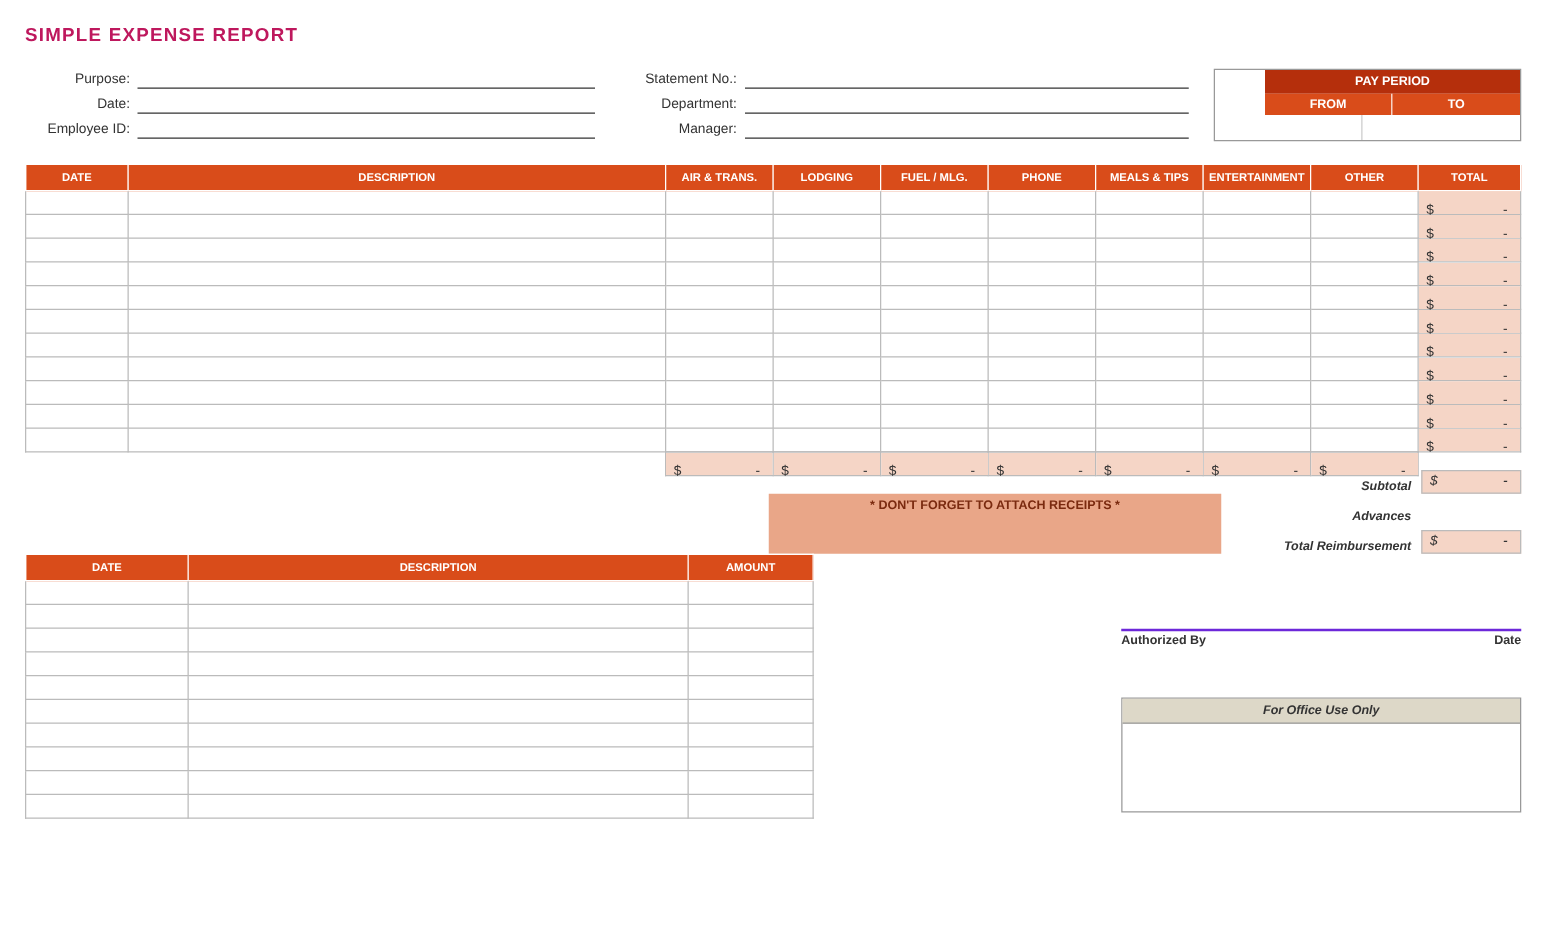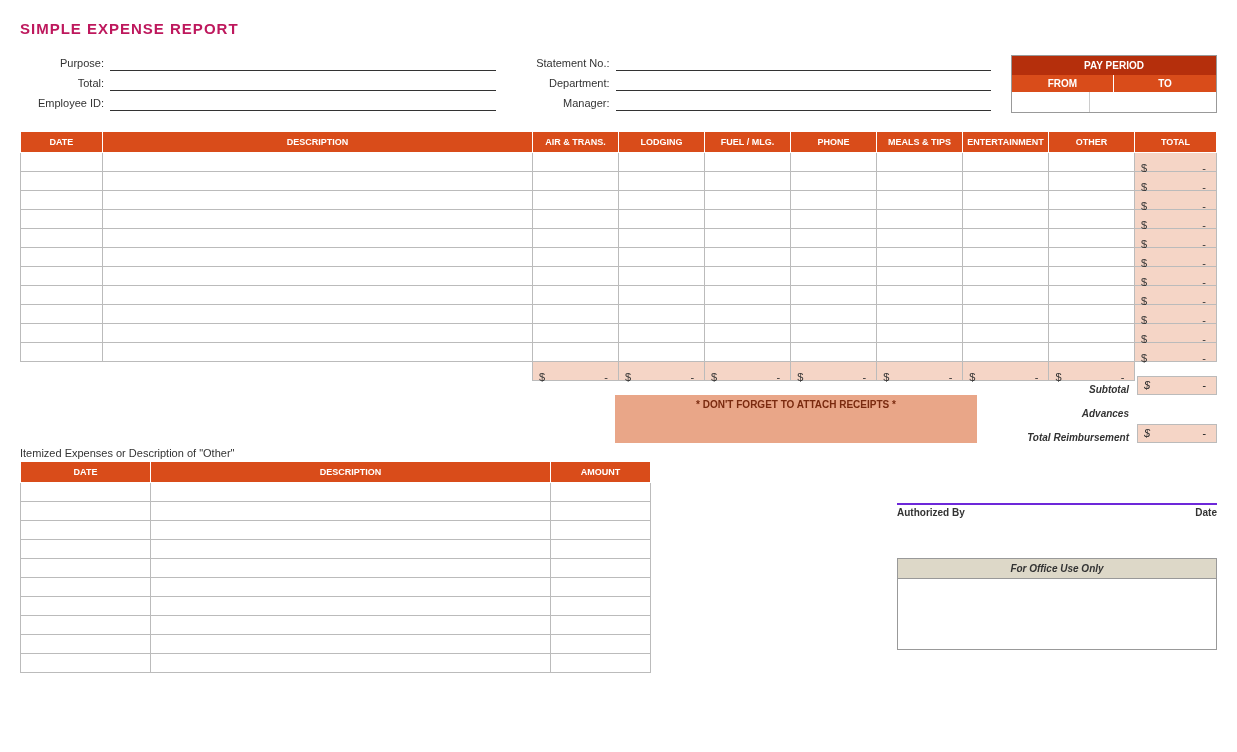--- a/index.html
+++ b/index.html
@@ -7,21 +7,21 @@
 .title { font-size: 15px; font-weight: bold; color: #be185d; letter-spacing: 1px; margin-bottom: 18px; }
 .header-section { display: flex; gap: 20px; margin-bottom: 18px; }
 .header-left, .header-mid { display: flex; flex-direction: column; gap: 4px; }
 .header-left { width: 500px; }
 .header-mid { width: 500px; }
 .field-row { display: flex; align-items: center; }
 .field-label { text-align: right; padding-right: 6px; font-size: 11px; white-space: nowrap; }
 .header-left .field-label { width: 90px; }
 .header-mid .field-label { width: 100px; }
 .field-line { flex: 1; border-bottom: 1px solid #333; height: 16px; }
-.pay-period { margin-left: auto; border: 1px solid #999; }
+.pay-period { margin-left: auto; border: 1px solid #999; padding-left: 40px; }
 .pay-period-header { background: #b52f0c; color: #fff; text-align: center; font-weight: bold; font-size: 10px; padding: 4px 0; }
 .pay-period-row { display: flex; }
 .pay-period-sub { background: #d94c1a; color: #fff; text-align: center; font-weight: bold; font-size: 10px; padding: 3px 0; width: 102px; border-right: 1px solid #fff; }
 .pay-period-sub:last-child { border-right: none; }
 .pay-period-cell { width: 78px; height: 20px; border-right: 1px solid #ccc; }
 .pay-period-cell:last-child { border-right: none; }
 
 .main-table { width: 100%; border-collapse: collapse; }
 .main-table th { background: #d94c1a; color: #fff; font-size: 9px; font-weight: bold; padding: 5px 2px; border: 1px solid #fff; text-align: center; }
 .main-table td { border: 1px solid #bbb; height: 19px; padding: 0 4px; }
@@ -65,21 +65,21 @@
 
 <div class="title">SIMPLE EXPENSE REPORT</div>
 
 <div class="header-section">
   <div class="header-left">
     <div class="field-row">
       <div class="field-label">Purpose:</div>
       <div class="field-line"></div>
     </div>
     <div class="field-row">
-      <div class="field-label">Total:</div>
+      <div class="field-label">Date:</div>
       <div class="field-line"></div>
     </div>
     <div class="field-row">
       <div class="field-label">Employee ID:</div>
       <div class="field-line"></div>
     </div>
   </div>
   <div class="header-mid">
     <div class="field-row">
       <div class="field-label">Statement No.:</div>
@@ -349,21 +349,20 @@
       <div class="summary-value">
           <span class="dollar">$</span>
           <span class="dash">-</span>
         </div>
     </div>
   </div>
 </div>
 
 <div class="lower-section">
   <div>
-    <div class="itemized-title">Itemized Expenses or Description of "Other"</div>
     <table class="itemized-table">
       <thead>
         <tr>
           <th class="it-date">DATE</th>
           <th class="it-desc">DESCRIPTION</th>
           <th class="it-amt">AMOUNT</th>
         </tr>
       </thead>
       <tbody id="itemized-tbody">
           <tr>

